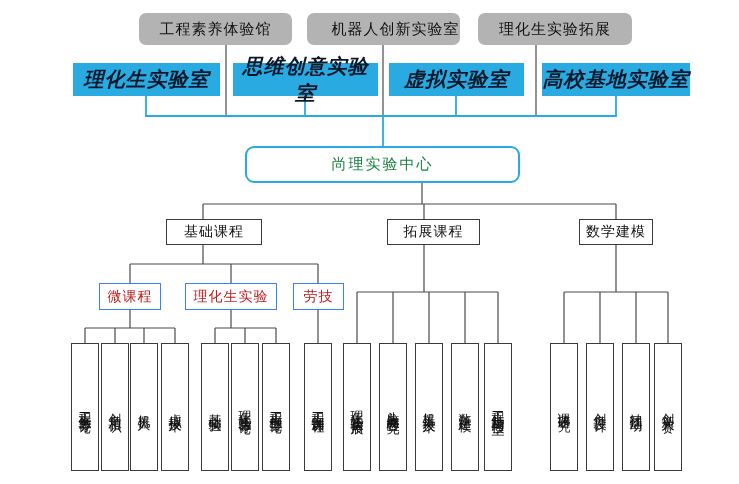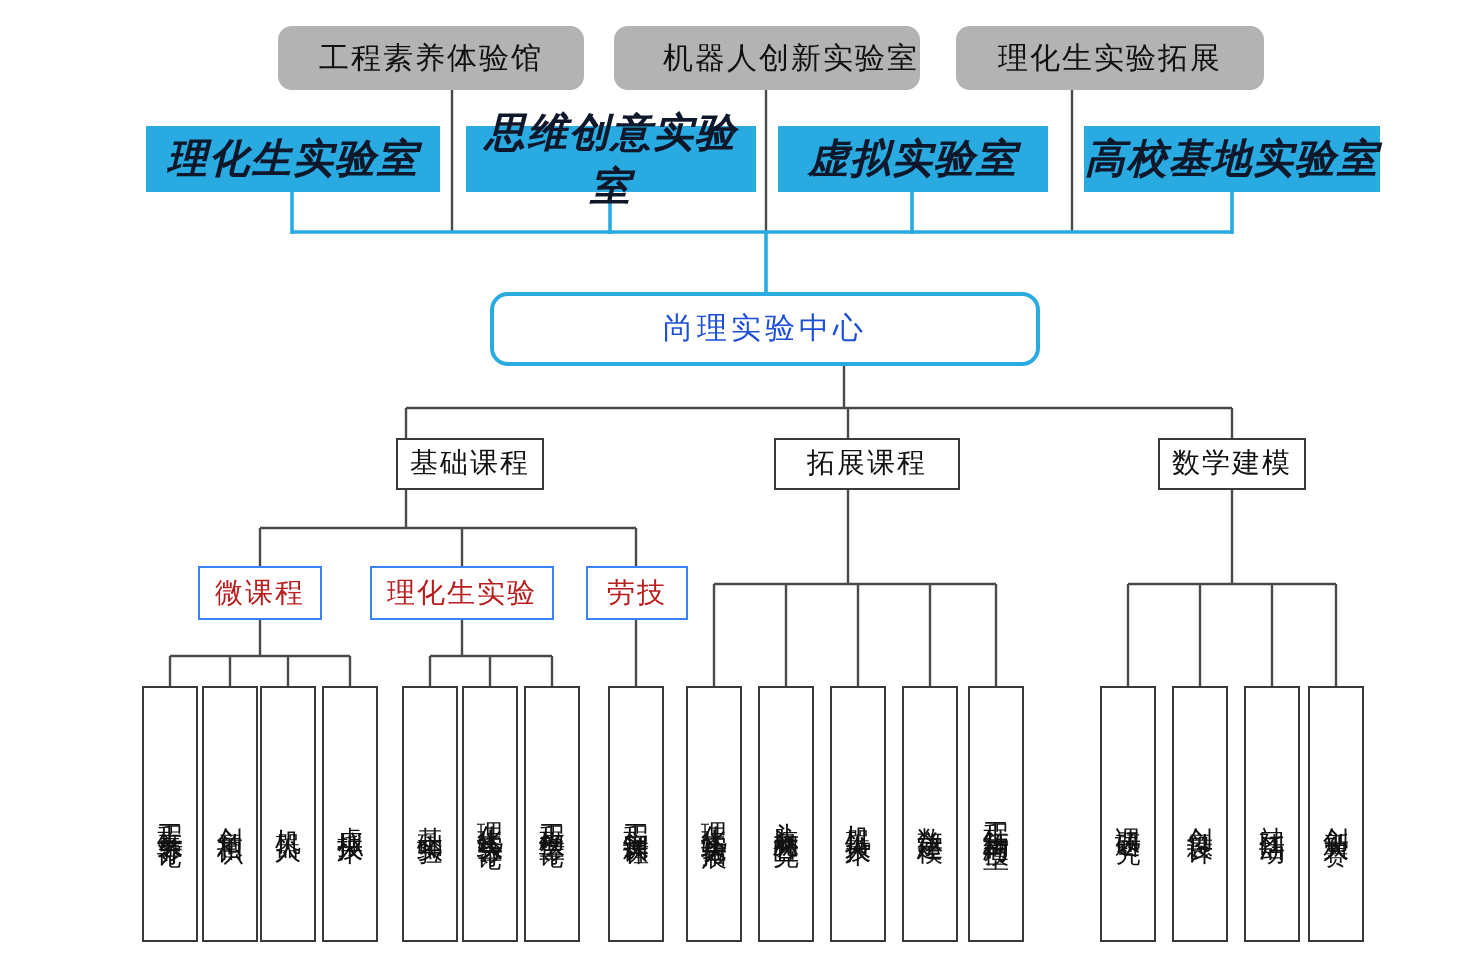--- a/index.html
+++ b/index.html
@@ -18,21 +18,21 @@
     color:#111111;font-size:15px;letter-spacing:1px;
   }
   .lab{
     height:33px;top:63px;
     background:#29abe2;
     color:#0f172a;font-weight:bold;font-size:20px;letter-spacing:1px;font-style:italic;
   }
   .center-box{
     left:245px;top:146px;width:275px;height:37px;
     background:#ffffff;border:2px solid #29abe2;border-radius:9px;
-    color:#1d4ed8;font-size:15px;letter-spacing:2px;
+    color:#15803d;font-size:15px;letter-spacing:2px;
   }
   .course{
     top:219px;height:26px;
     background:#ffffff;border:1px solid #3a3a3a;
     color:#111111;font-size:14px;letter-spacing:1px;
   }
   .subcourse{
     top:283px;height:27px;
     background:#ffffff;border:1px solid #3b82f6;
     color:#b91c1c;font-size:14px;letter-spacing:1px;
@@ -134,21 +134,21 @@
     <span>虚拟实验室</span>
   </div>
   <div class="box lab" style="left:542px;width:148px;">
     <span>高校基地实验室</span>
   </div>
 
   <div class="box center-box">
     <span>尚理实验中心</span>
   </div>
 
-  <div class="box course" style="left:166px;width:74px;margin-left:32px;">
+  <div class="box course" style="left:166px;width:96px;">
     <span>基础课程</span>
   </div>
   <div class="box course" style="left:387px;width:93px;">
     <span>拓展课程</span>
   </div>
   <div class="box course" style="left:579px;width:74px;">
     <span>数学建模</span>
   </div>
 
   <div class="box subcourse" style="left:99px;width:62px;">

